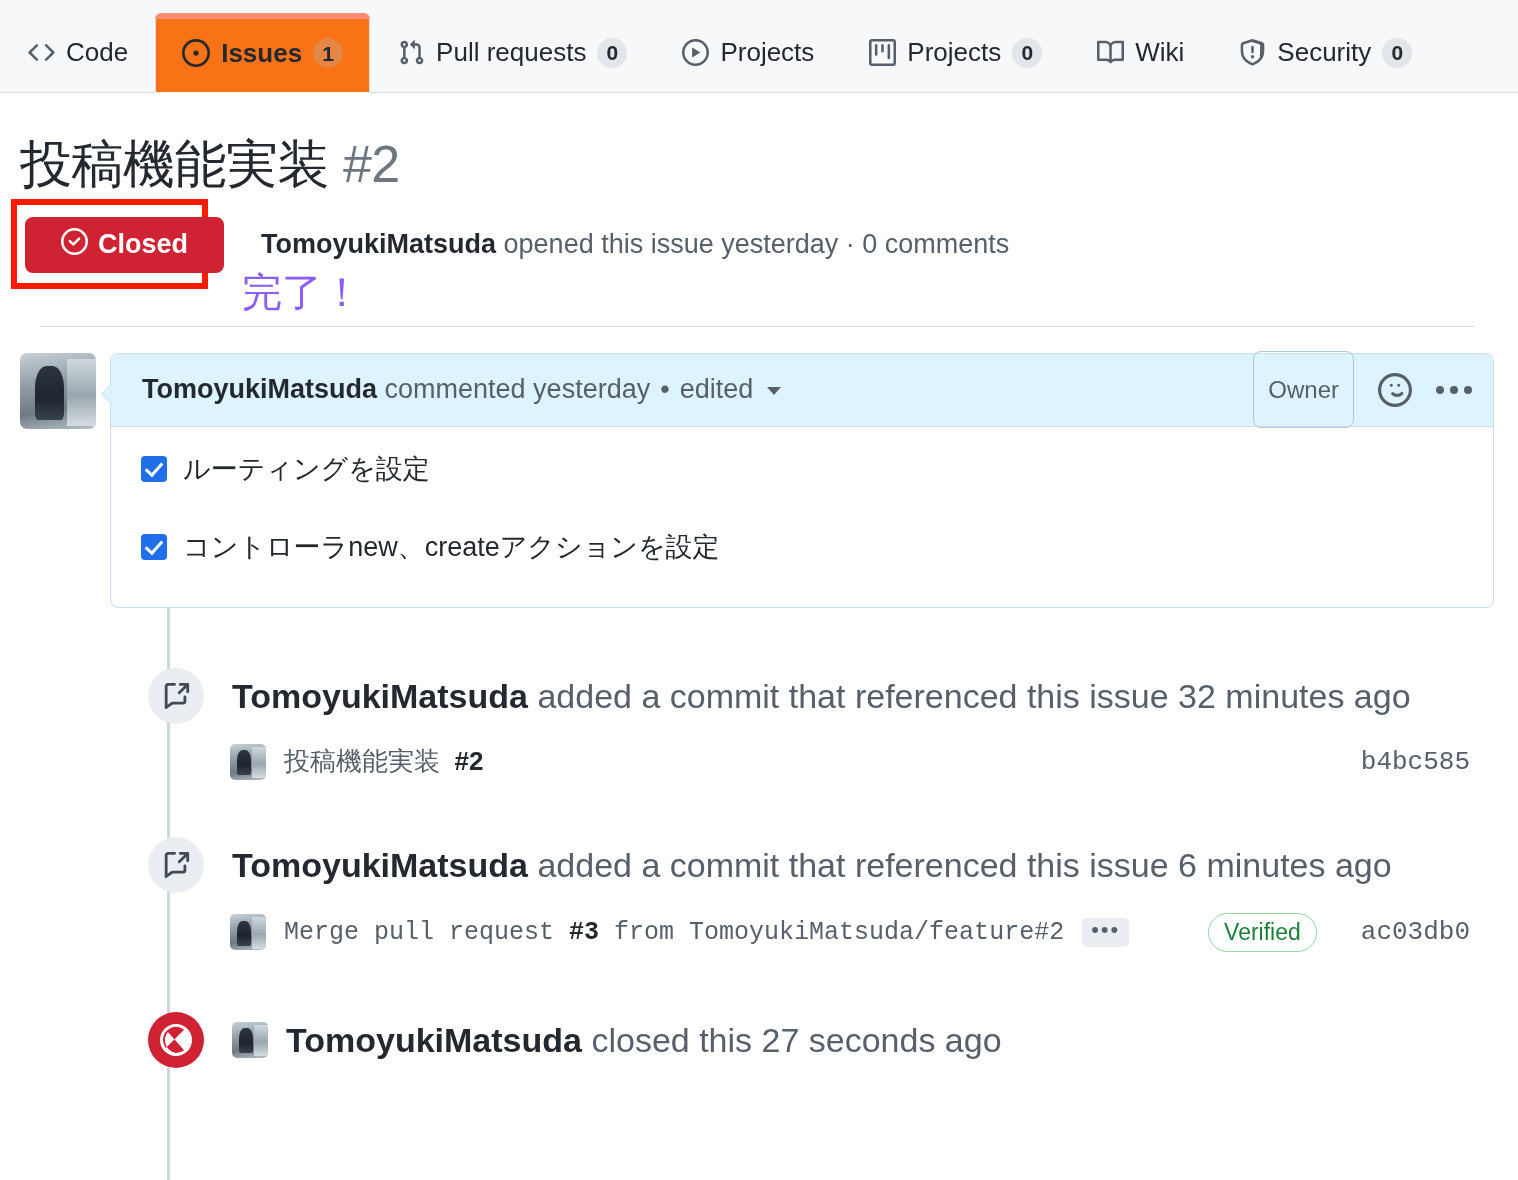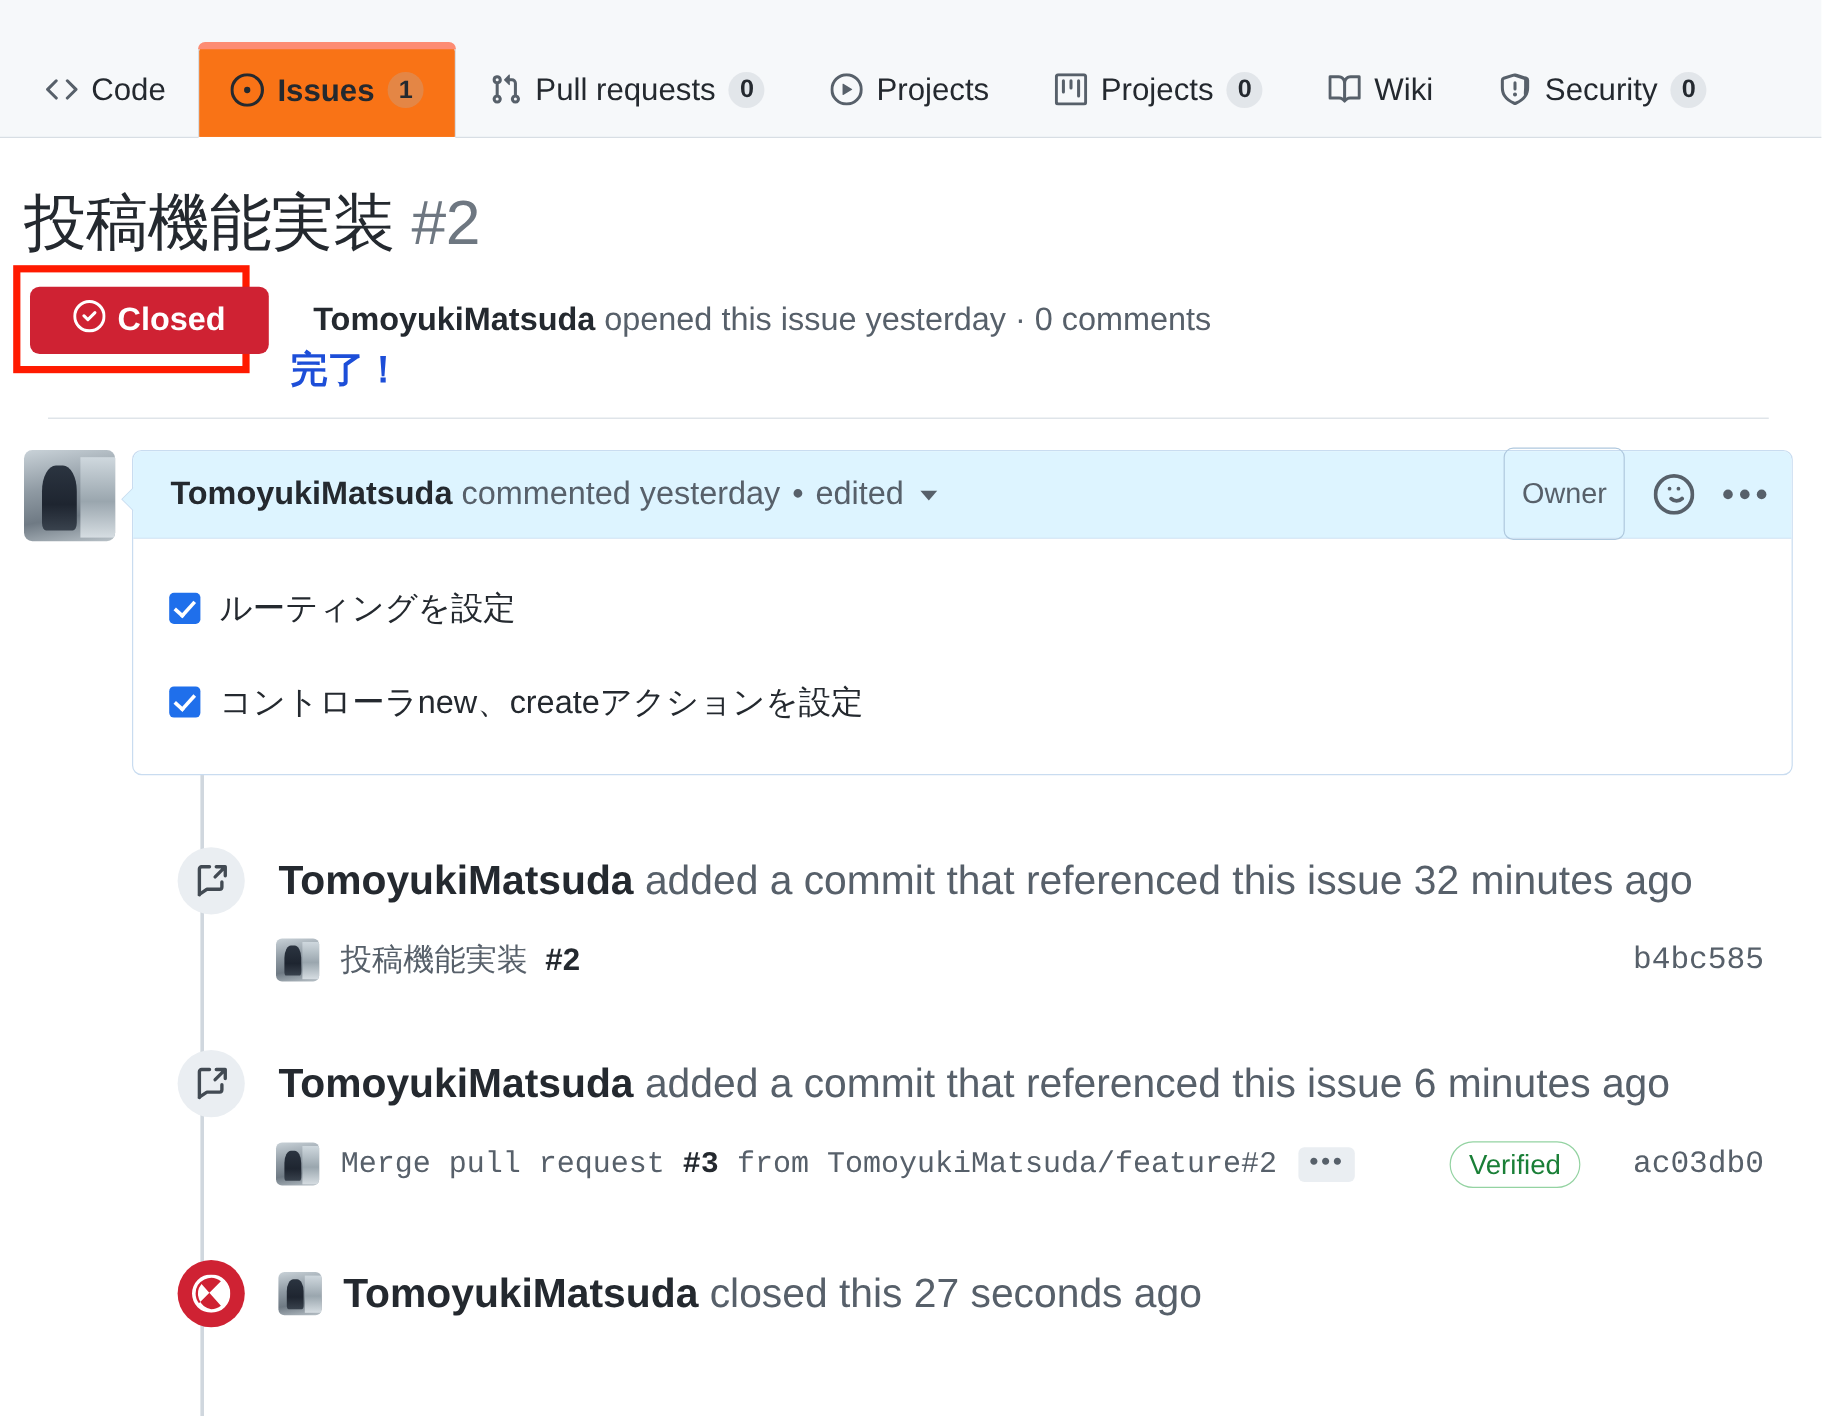--- a/index.html
+++ b/index.html
@@ -9,26 +9,25 @@
     height: 1180px;
     background: #ffffff;
     font-family: "Liberation Sans", sans-serif;
     color: #24292f;
     overflow: hidden;
   }
 
   
   .tabbar {
     position: relative;
-    height: 115px;
+    height: 93px;
     background: #f6f8fa;
     border-bottom: 1px solid #d8dee4;
     display: flex;
     align-items: flex-end;
-    padding-left: 10px;
   }
   .tab {
     display: flex;
     align-items: center;
     gap: 11px;
     height: 80px;
     padding: 0 26px;
     font-size: 26px;
     color: #24292f;
     position: relative;
@@ -130,23 +129,23 @@
     font-size: 27px;
     color: #57606a;
     white-space: nowrap;
   }
   .meta-text b { color: #24292f; font-weight: 600; }
 
   .annot-text {
     position: absolute;
     left: 222px;
     top: 48px;
-    font-size: 31px;
-    font-weight: 700;
-    color: #1d4ed8;
+    font-size: 40px;
+    font-weight: 400;
+    color: #8b5cf6;
     z-index: 4;
   }
 
   .hrule {
     margin: 53px 20px 0 20px;
     border-top: 1px solid #d8dee4;
   }
 
   
   .timeline {
@@ -263,21 +262,21 @@
     gap: 6px;
     cursor: pointer;
   }
   .kebab i {
     width: 8px; height: 8px;
     border-radius: 50%;
     background: #57606a;
     display: block;
   }
 
-  .comment-body { padding: 40px 30px 42px 30px; }
+  .comment-body { padding: 24px 30px 42px 30px; }
   .task-item {
     display: flex;
     align-items: center;
     gap: 16px;
     font-size: 27px;
     color: #24292f;
     margin-bottom: 42px;
   }
   .task-item:last-child { margin-bottom: 0; }
   .chk {

